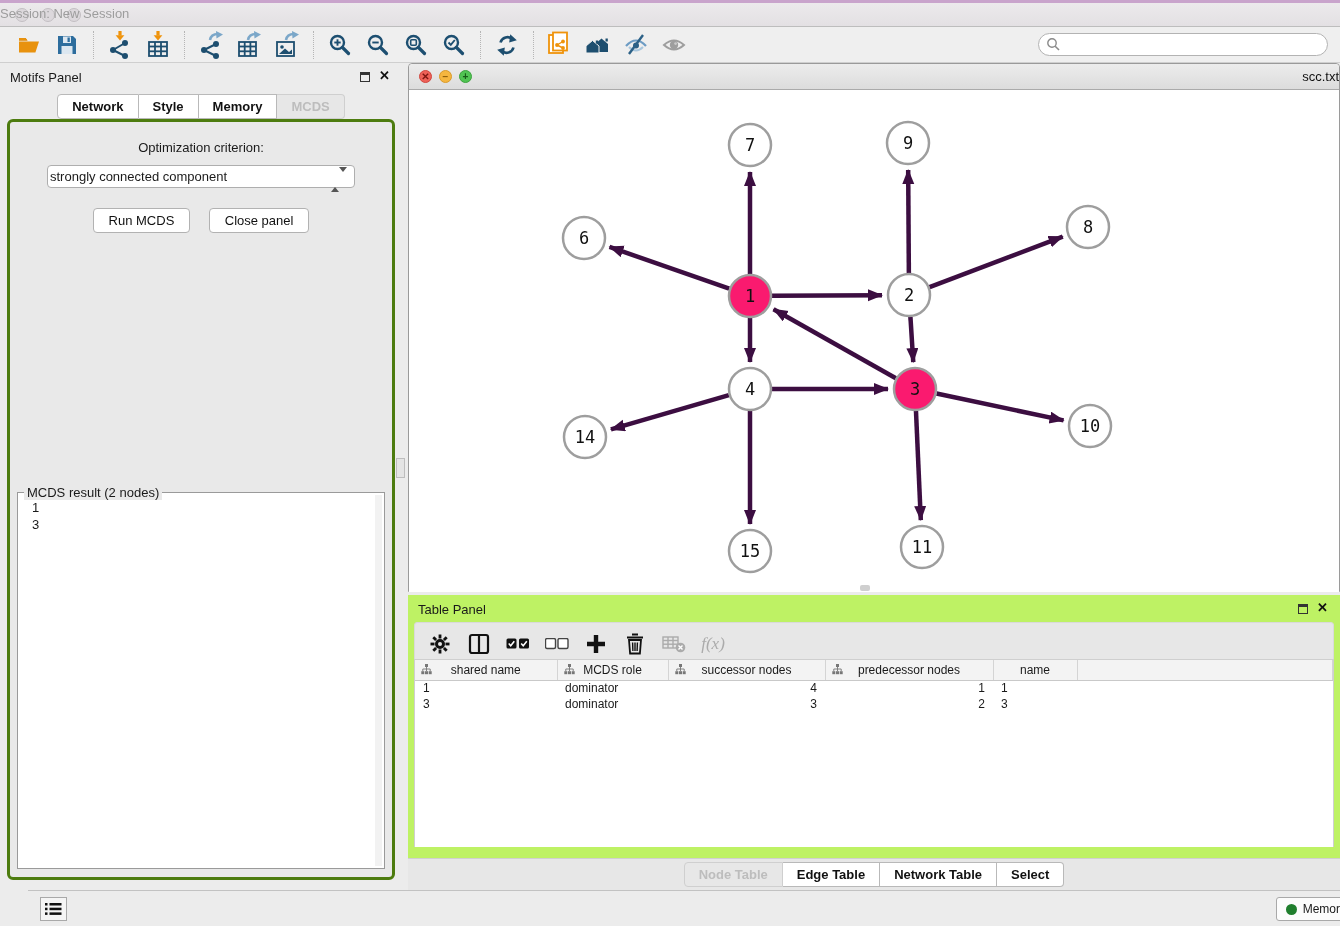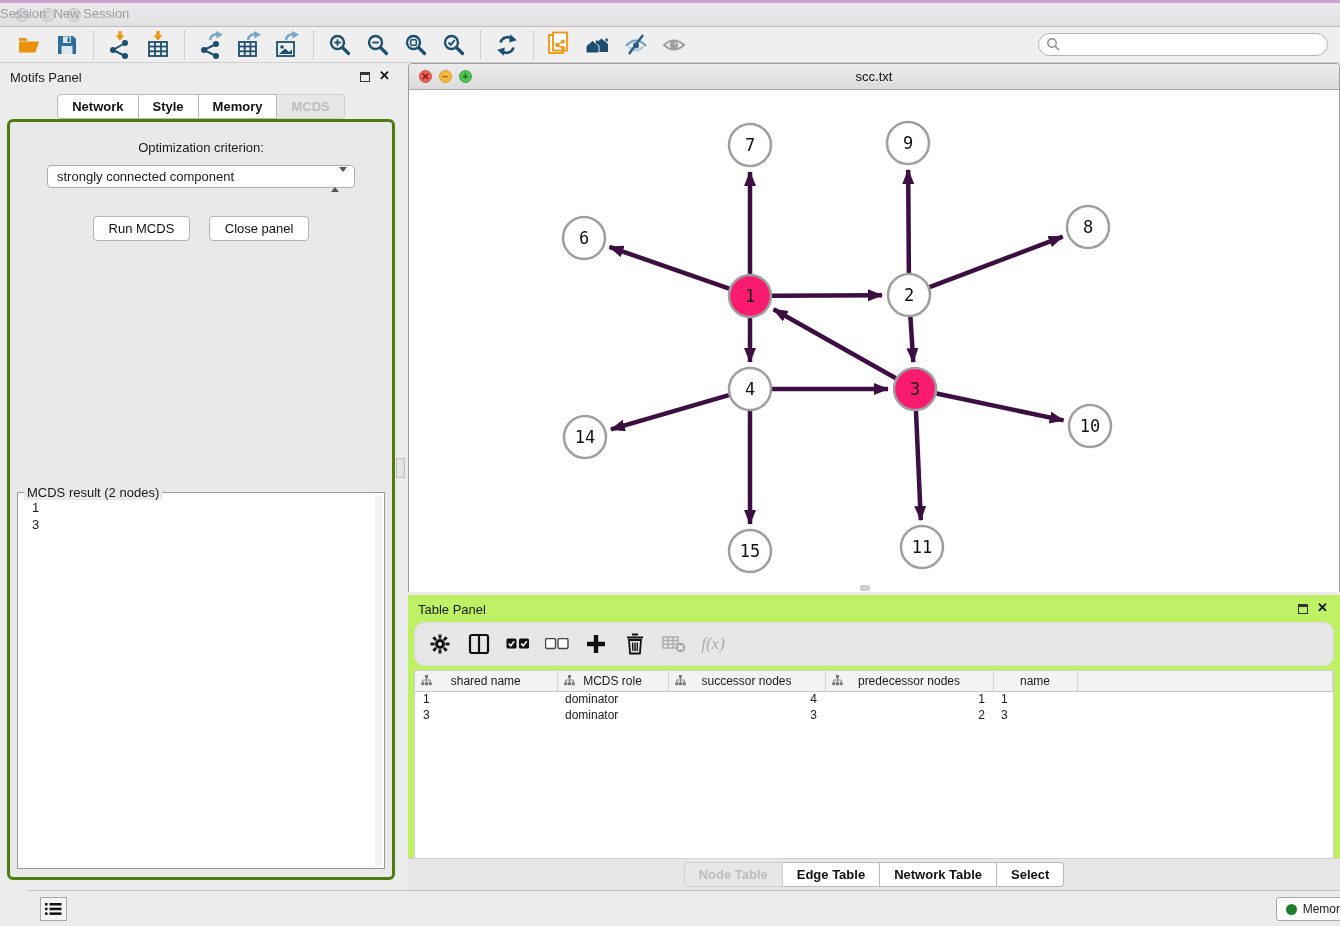--- a/index.html
+++ b/index.html
@@ -33,56 +33,56 @@
   .seg { display:inline-flex; }
   .seg .tab { font-size:13px; font-weight:700; padding:4px 14px; background:#fff;
     border:1px solid #b9b9b9; border-left:none; color:#111; }
   .seg .tab:first-child { border-left:1px solid #b9b9b9; border-radius:4px 0 0 4px; }
   .seg .tab:last-child { border-radius:0 4px 4px 0; }
   .seg .tab.active { background:#e7e7e7; color:#bdbdbd; border-color:#cfcfcf; }
   .cp-body { position:absolute; left:7px; right:7px; top:56px; bottom:10px;
     background:#e9e9e9; border:3px solid #4d7c0f; border-radius:6px; }
   .opt-label { margin-top:18px; text-align:center; font-size:13px; }
   .combo { position:relative; margin:10px auto 0; width:308px; height:23px; background:#fff;
-    border:1px solid #aeaeae; border-radius:4px; font-size:13px; line-height:21px; padding-left:9px; }
+    border:1px solid #aeaeae; border-radius:4px; font-size:13px; line-height:21px; padding-left:2px; }
   .combo .stepper { position:absolute; right:7px; top:3px; }
   .combo .stepper .up { width:0; height:0; border-left:4px solid transparent; border-right:4px solid transparent;
     border-bottom:5px solid #555; margin-bottom:2px; }
   .combo .stepper .down { width:0; height:0; border-left:4px solid transparent; border-right:4px solid transparent;
     border-top:5px solid #555; }
-  .btn-row { margin-top:28px; text-align:center; }
+  .btn-row { margin-top:20px; text-align:center; }
   .pbtn { display:inline-block; font-size:13px; padding:4px 15px; background:#fff;
     border:1px solid #b2b2b2; border-radius:4px; margin:0 7px; color:#111; }
   .result-box { position:absolute; left:7px; right:7px; top:370px; bottom:8px;
     border:1px solid #9a9a9a; background:#fff;padding-left:7px; }
   .result-legend { position:absolute; top:-8px; left:6px; background:#e9e9e9; padding:0 3px; font-size:13px; }
   .result-lines { padding:6px 0 0 7px; font-size:13px; line-height:17px; }
   .result-scroll { position:absolute; top:2px; bottom:2px; right:2px; width:7px; background:#f2f2f2; }
   .splitter-grip { position:absolute; left:396px; top:458px; width:9px; height:20px;
     background:#e4e4e4; border:1px solid #bdbdbd; }
   
   .net-window { position:absolute; left:408px; top:63px; width:932px; height:529px;
     border:1px solid #9a9a9a; border-radius:4px 4px 0 0; background:#fff; }
   .net-titlebar { position:relative; height:26px; background:linear-gradient(#ececec,#dcdcdc);
     border-bottom:1px solid #aaa; border-radius:4px 4px 0 0; }
   .mtl { position:absolute; top:6px; width:13px; height:13px; border-radius:50%;
     font-size:10px; font-weight:bold; text-align:center; line-height:12px; }
   .mtl.red { background:#ee6158; border:1px solid #d0473f; color:#7c1510; }
   .mtl.yellow { background:#f5b63f; border:1px solid #d99a2b; color:#8d5d0a; }
   .mtl.green { background:#50c452; border:1px solid #3da33f; color:#175c18; }
-  .net-titlebar .ntitle { position:absolute; top:5px; left:0; right:0; text-align:center; font-size:13px; color:#111; }
+  .net-titlebar .ntitle { position:absolute; top:5px; left:0; right:0; text-align:right; font-size:13px; color:#111; }
   .net-canvas { position:relative; width:930px; height:502px; background:#fff; overflow:hidden; }
   .net-hscroll { position:absolute; bottom:1px; left:451px; width:10px; height:6px; background:#cfcfcf; border-radius:2px; }
   
   .table-panel { position:absolute; left:408px; top:595px; width:932px; height:295px; background:#bef264; }
   .tp-toolbar { position:absolute; top:27px; left:6px; right:6px; height:44px;
-    background:#e7e7e7; border:1px solid #dadada; border-radius:10px; display:flex; align-items:center; padding-left:12px; }
+    background:#e7e7e7; border:1px solid #dadada; border-radius:3px; display:flex; align-items:center; padding-left:12px; }
   .tpi { display:inline-flex; align-items:center; justify-content:center; width:26px; height:26px; margin-right:13px; }
   .fx { font-family:"Liberation Serif", serif; font-style:italic; font-size:17px; color:#ababab; }
-  .node-table-wrap { position:absolute; top:75px; left:6px; right:6px; height:188px; background:#fff;
+  .node-table-wrap { position:absolute; top:64px; left:6px; right:6px; height:188px; background:#fff;
     border:1px solid #cfcfcf; border-bottom:none; overflow:hidden; }
   table.node-table { border-collapse:collapse; width:100%; table-layout:fixed; font-size:12px; }
   table.node-table th { height:20px; background:#f3f3f3; border-bottom:1px solid #c9c9c9;
     border-right:1px solid #d4d4d4; font-weight:normal; position:relative; text-align:center; }
   table.node-table th .hicon { position:absolute; left:6px; top:4px; }
   table.node-table td { height:16px; padding:0 8px; border:none; white-space:nowrap; overflow:hidden; }
   td.al { text-align:left; } td.ar { text-align:right; }
   .tp-footer { position:absolute; bottom:0; left:0; right:0; height:32px; background:#e7e7e7;
     border-top:1px solid #d0d0d0; text-align:center; padding-top:3px; }
   

